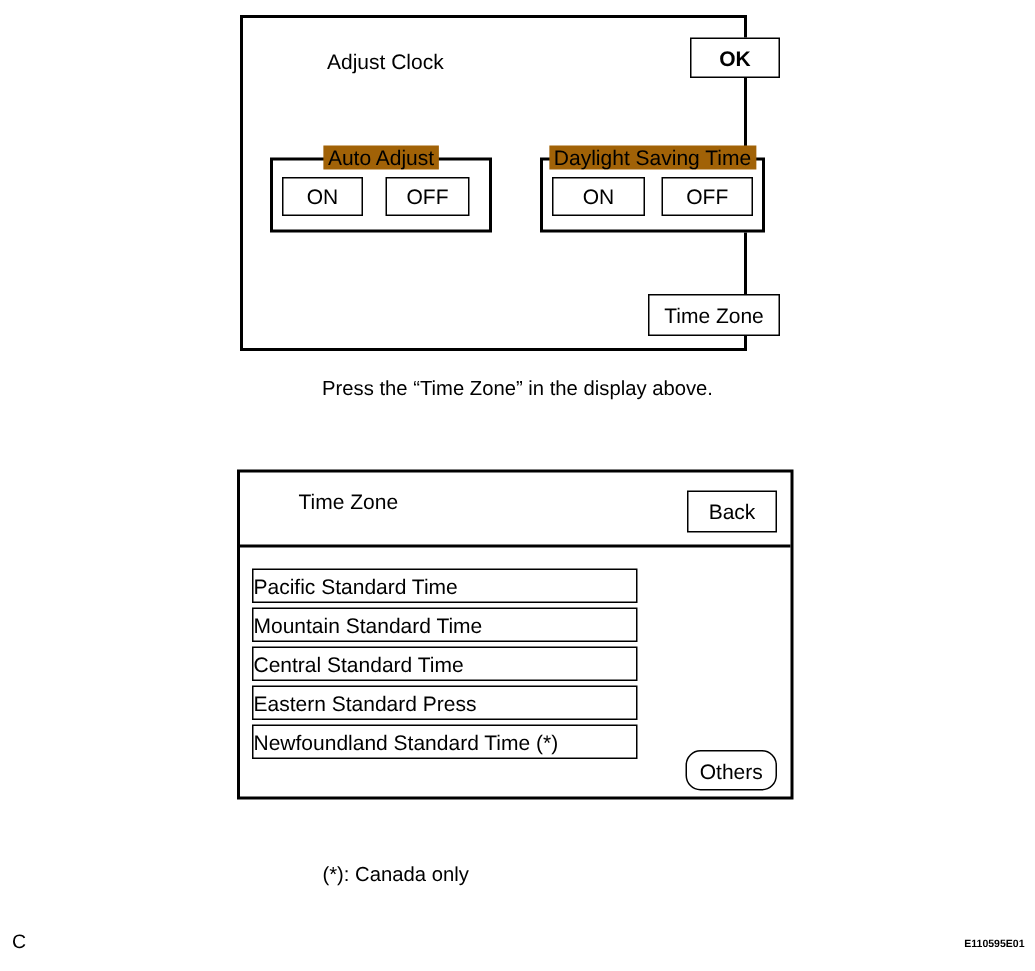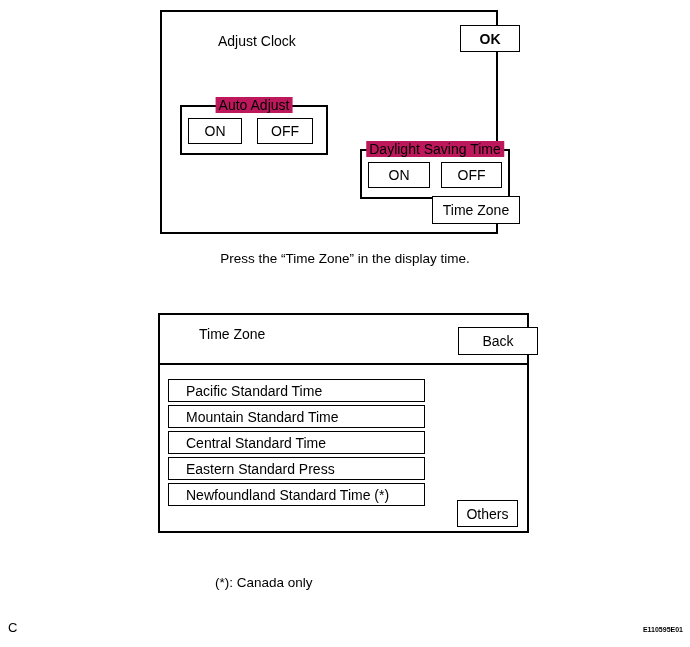--- a/index.html
+++ b/index.html
@@ -14,32 +14,32 @@
   .btn {
     position:absolute; border:1.5px solid #000; background:#fff; box-sizing:border-box;
     display:flex; align-items:center; justify-content:center;
     font-size:14px; line-height:1; white-space:nowrap;
   }
   .fieldset {
     position:absolute; border:2px solid #000; box-sizing:border-box; background:#fff;
   }
   .legend {
     position:absolute; top:-10px; left:50%; transform:translateX(-50%);
-    background:#be185d; padding:0 3px; font-size:14px; white-space:nowrap;
+    background:#a16207; padding:0 3px; font-size:14px; white-space:nowrap;
   }
   .screen-title { position:absolute; font-size:14px; white-space:nowrap; }
   .screen2-header {
     position:absolute; left:0; top:0; width:100%; height:50px;
     border-bottom:2px solid #000; box-sizing:border-box;
   }
   .zone-list { position:absolute; left:8px; top:64px; width:257px; }
   .zone-item {
     box-sizing:border-box; border:1.5px solid #000; background:#fff;
     height:23px; margin-bottom:3px; display:flex; align-items:center;
-    padding-left:17px; font-size:14px; white-space:nowrap;
+    padding-left:0; font-size:14px; white-space:nowrap;
   }
   .caption { position:absolute; font-size:13.5px; white-space:nowrap; }
   .footer-marker { position:absolute; left:8px; top:620px; font-size:13px; }
   .figure-code {
     position:absolute; right:7px; top:626px; font-size:7px; font-weight:bold;
     letter-spacing:0; white-space:nowrap;
   }
 </style>
 </head>
 <body>
@@ -51,48 +51,48 @@
     <div class="screen-title" style="left:56px; top:21px;">Adjust Clock</div>
 
     <div class="btn" style="left:298px; top:13px; width:60px; height:27px;font-weight:bold;">OK</div>
 
     <div class="fieldset" style="left:18px; top:93px; width:148px; height:50px;">
       <span class="legend">Auto Adjust</span>
       <div class="btn" style="left:6px; top:11px; width:54px; height:26px;">ON</div>
       <div class="btn" style="left:75px; top:11px; width:56px; height:26px;">OFF</div>
     </div>
 
-    <div class="fieldset" style="left:198px; top:93px; width:150px; height:50px;margin-top:44px;">
+    <div class="fieldset" style="left:198px; top:93px; width:150px; height:50px;">
       <span class="legend">Daylight Saving Time</span>
       <div class="btn" style="left:6px; top:11px; width:62px; height:26px;">ON</div>
       <div class="btn" style="left:79px; top:11px; width:61px; height:26px;">OFF</div>
     </div>
 
 
     <div class="btn" style="left:270px; top:184px; width:88px; height:28px;">Time Zone</div>
   </div>
 
-  <div class="caption" style="left:160px; top:251px; width:370px; text-align:center;">Press the “Time Zone” in the display time.</div>
+  <div class="caption" style="left:160px; top:251px; width:370px; text-align:center;">Press the “Time Zone” in the display above.</div>
 
   <div class="panel" style="left:158px; top:313px; width:371px; height:220px;">
 
     <div class="screen2-header">
       <div class="screen-title" style="left:39px; top:11px;">Time Zone</div>
-      <div class="btn" style="left:298px; top:12px; width:80px; height:28px;">Back</div>
+      <div class="btn" style="left:298px; top:12px; width:60px; height:28px;">Back</div>
     </div>
 
     <div class="zone-list">
       <div class="zone-item">Pacific Standard Time</div>
       <div class="zone-item">Mountain Standard Time</div>
       <div class="zone-item">Central Standard Time</div>
       <div class="zone-item">Eastern Standard Press</div>
       <div class="zone-item">Newfoundland Standard Time (*)</div>
     </div>
 
-    <div class="btn" style="left:297px; top:185px; width:61px; height:27px;">Others</div>
+    <div class="btn" style="left:297px; top:185px; width:61px; height:27px;border-radius:10px;">Others</div>
   </div>
 
   <div class="caption" style="left:215px; top:575px;">(*): Canada only</div>
 
   <div class="footer-marker">C</div>
   <div class="figure-code">E110595E01</div>
 
 </div>
 
 </body></html>

